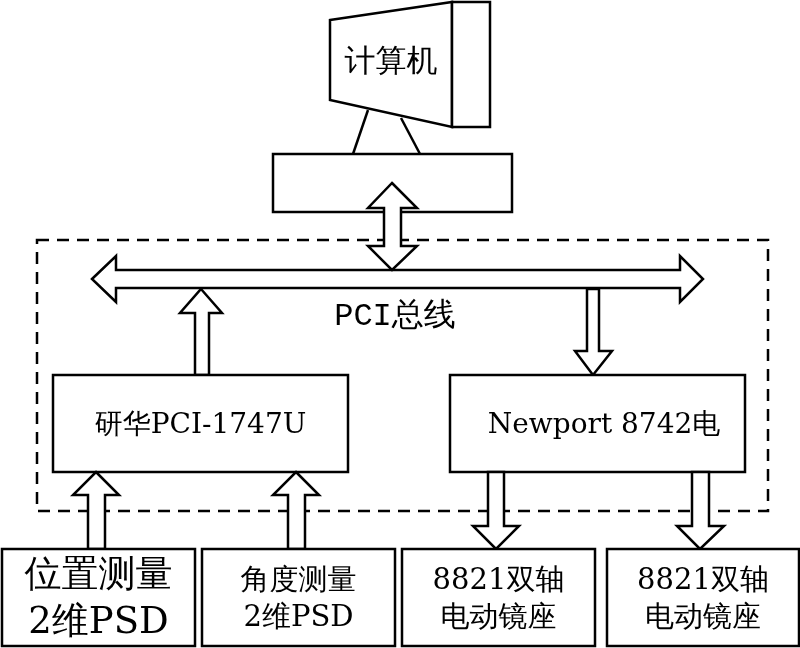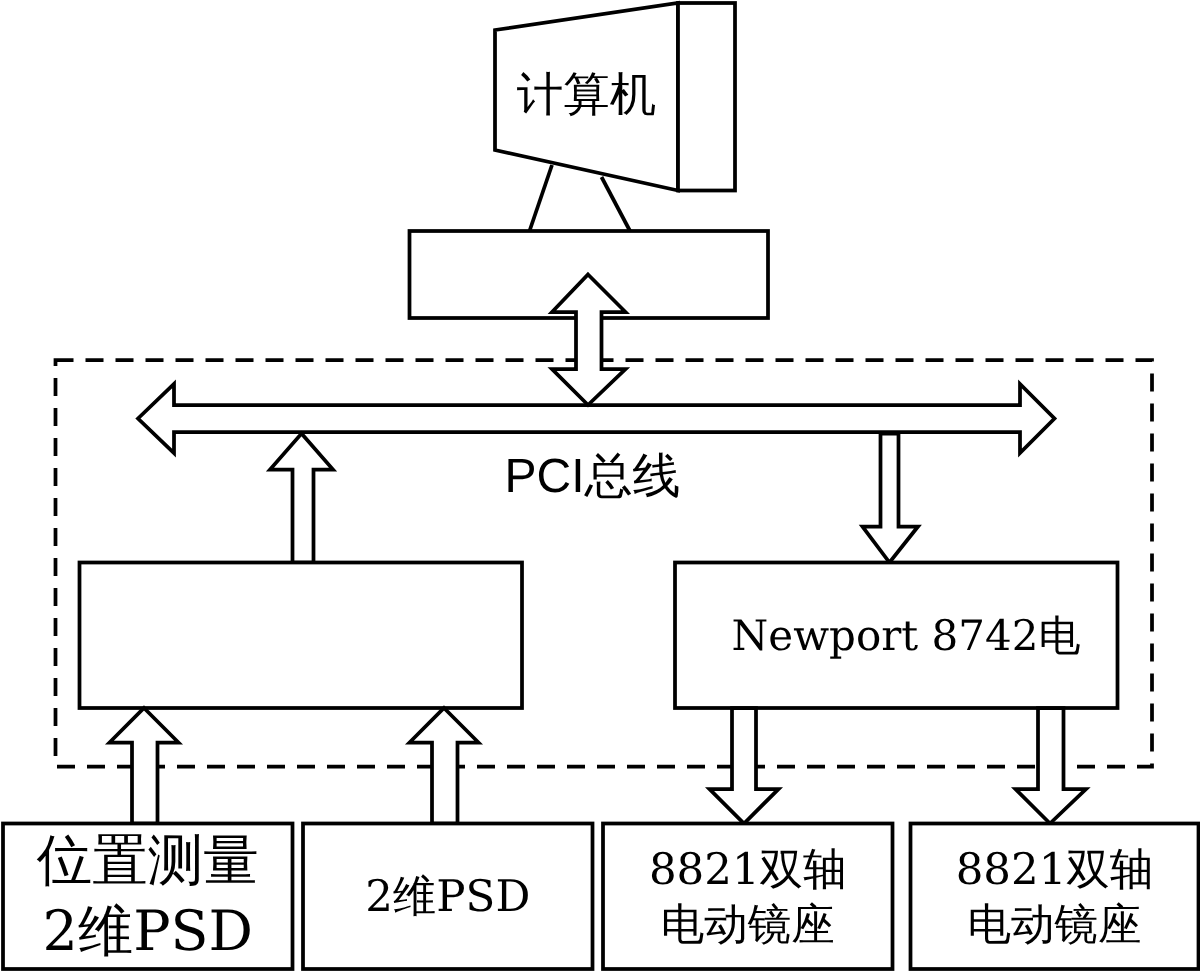--- a/index.html
+++ b/index.html
@@ -1,20 +1,20 @@
 <!DOCTYPE html>
 <html><head>
 <meta charset="utf-8">
 <style>
   html, body { margin: 0; padding: 0; background: #ffffff; }
   body { width: 800px; height: 648px; position: relative; overflow: hidden;
          font-family: "DejaVu Serif", "Liberation Serif", serif; color: #000; }
   svg#diagram { position: absolute; left: 0; top: 0; }
   .label { position: absolute; text-align: center; line-height: 1.2; font-size: 30px;
-           font-family: Liberation Sans, sans-serif; white-space: nowrap; }
+           font-family: Liberation Mono, monospace; white-space: nowrap; }
   .node-label { position: absolute; display: flex; flex-direction: column;
                 align-items: center; justify-content: center; font-size: 28px; line-height: 1.25;
                 font-family: "DejaVu Serif", "Liberation Serif", serif; white-space: nowrap; }
 </style>
 </head>
 <body>
 
 <svg id="diagram" width="800" height="648" viewBox="0 0 800 648">
 
   <rect x="37" y="240" width="731" height="271" fill="none" stroke="#000" stroke-width="2.5" stroke-dasharray="12,8"></rect>
@@ -52,32 +52,34 @@
   <rect x="202" y="549" width="193" height="97" fill="#fff" stroke="#000" stroke-width="2.5"></rect>
   <rect x="402" y="549" width="193" height="97" fill="#fff" stroke="#000" stroke-width="2.5"></rect>
   <rect x="607" y="549" width="192" height="97" fill="#fff" stroke="#000" stroke-width="2.5"></rect>
 </svg>
 
 <div class="label" style="left:330px; top:44px; width:122px; font-size:31px;">计算机</div>
 
 <div class="label" style="left:300px; top:298px; width:190px; font-size:32px;">PCI总线</div>
 
 <div class="node-label" style="left:53px; top:375px; width:295px; height:97px;">
+  <span>研华PCI-1747U</span>
 </div>
 
 <div class="node-label" style="left:450px; top:375px; width:308px; height:97px;">
   <span>Newport 8742电</span>
 </div>
 
 <div class="node-label" style="left:2px; top:549px; width:193px; height:97px; font-size:37px;">
   <span>位置测量</span>
   <span>2维PSD</span>
 </div>
 
 <div class="node-label" style="left:202px; top:549px; width:193px; height:97px; font-size:29px;">
+  <span>角度测量</span>
   <span>2维PSD</span>
 </div>
 
 <div class="node-label" style="left:402px; top:549px; width:193px; height:97px; font-size:29px;">
   <span>8821双轴</span>
   <span>电动镜座</span>
 </div>
 
 <div class="node-label" style="left:607px; top:549px; width:192px; height:97px; font-size:29px;">
   <span>8821双轴</span>

